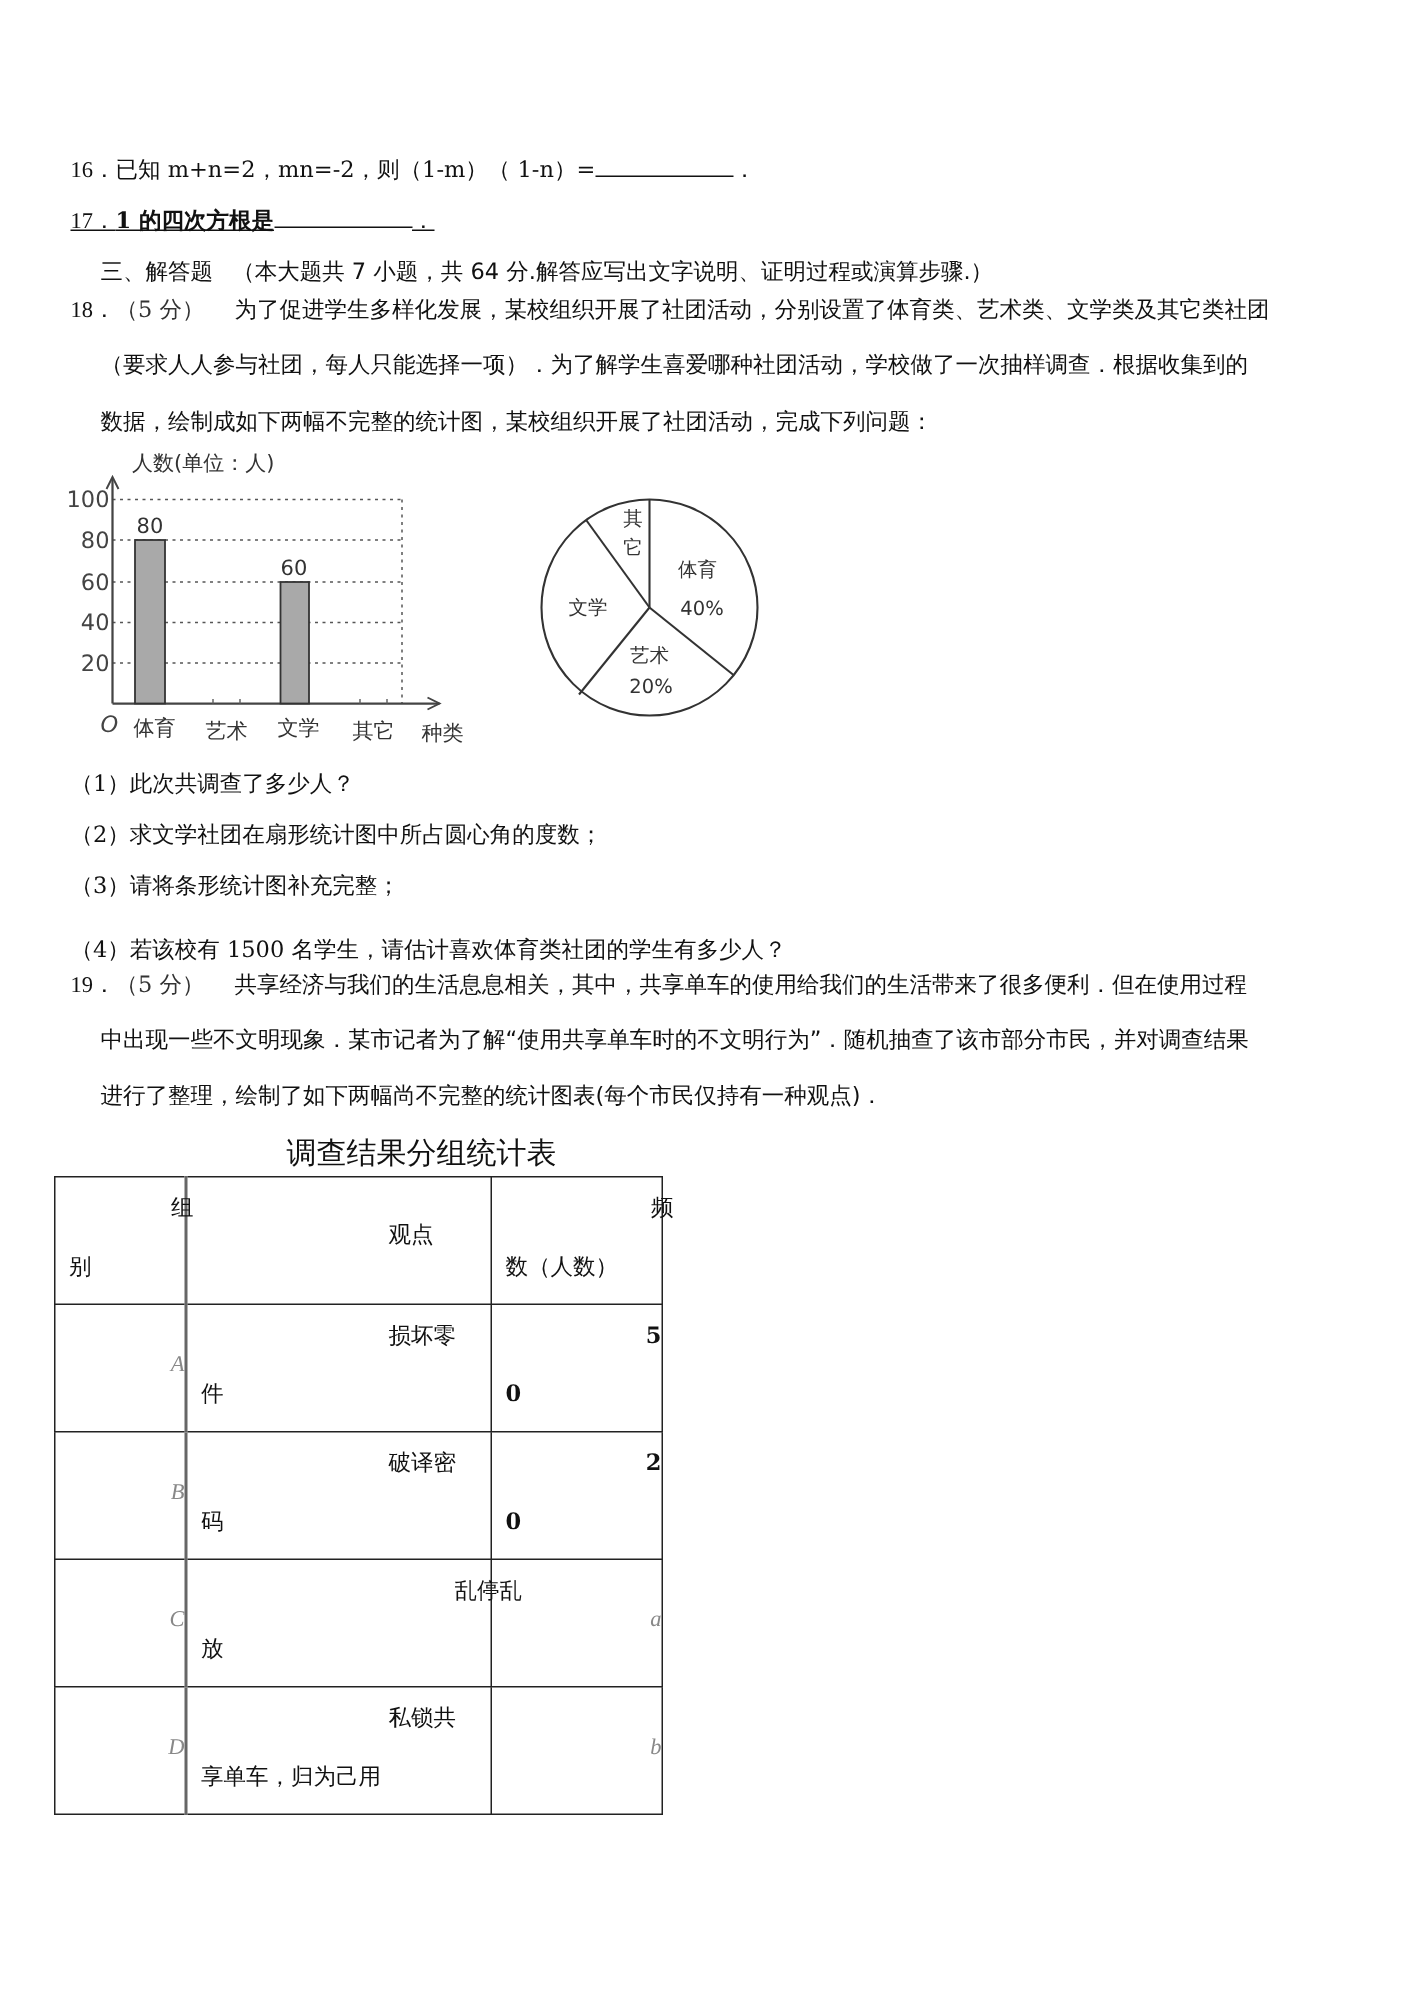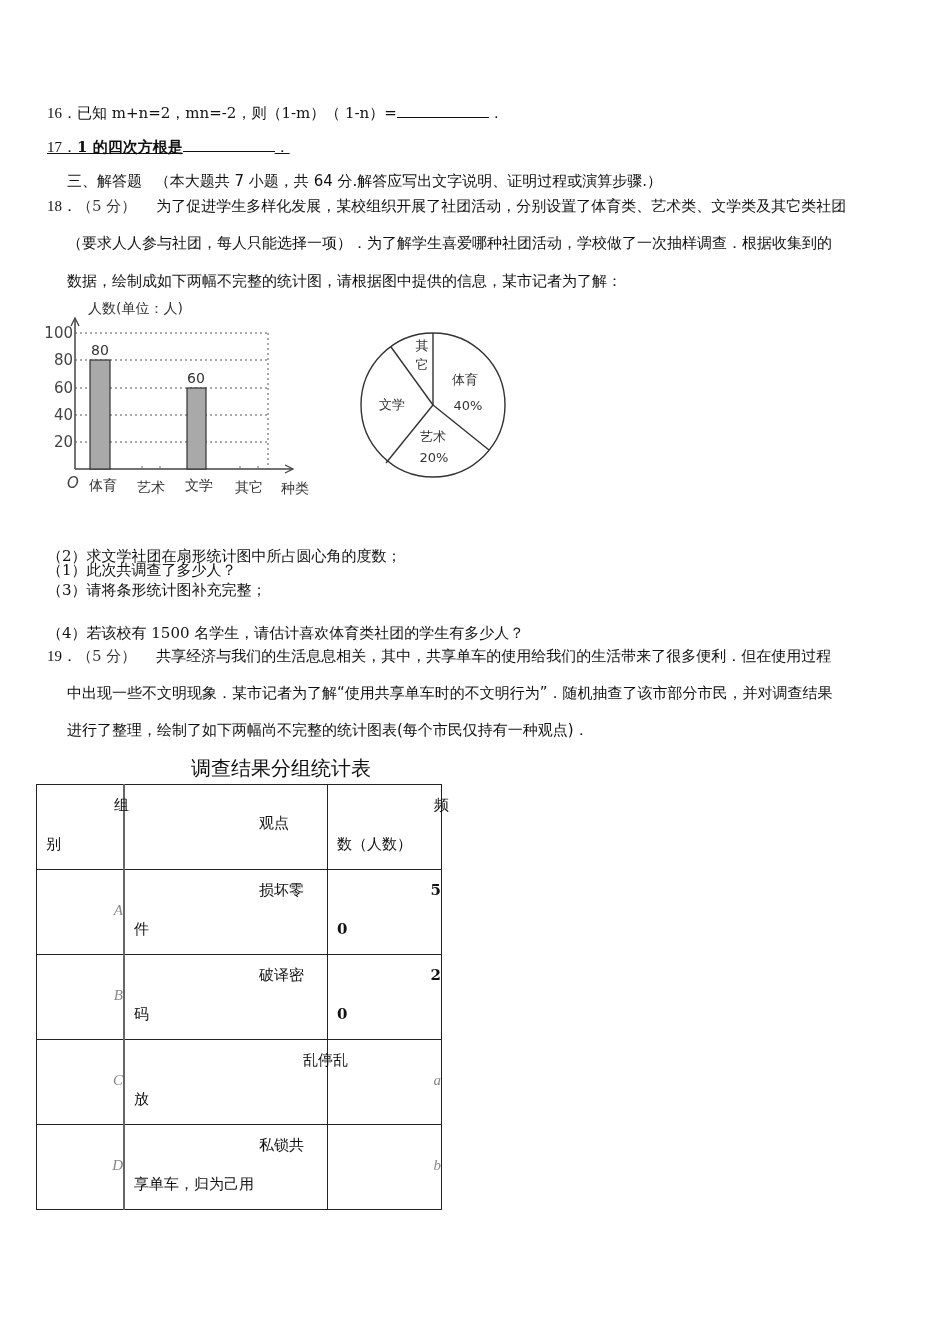--- a/index.html
+++ b/index.html
@@ -37,21 +37,21 @@
 
 <div class="line sec" style="top:171px;">
   <span>三、解答题</span>
   <span style="margin-left:8px;">（本大题共 7 小题，共 64 分.解答应写出文字说明、证明过程或演算步骤.）</span>
 </div>
 
 <div class="line" style="top:196px;">
   <span class="num">18．</span><span style="color:#333;">（5 分）</span><span class="sec">为了促进学生多样化发展，某校组织开展了社团活动，分别设置了体育类、艺术类、文学类及其它类社团</span>
 </div>
 <div class="line sec" style="top:233px;">（要求人人参与社团，每人只能选择一项）．为了解学生喜爱哪种社团活动，学校做了一次抽样调查．根据收集到的</div>
-<div class="line sec" style="top:271px;">数据，绘制成如下两幅不完整的统计图，请根据图中提供的信息，某市记者为了解：</div>
+<div class="line sec" style="top:271px;">数据，绘制成如下两幅不完整的统计图，某校组织开展了社团活动，完成下列问题：</div>
 
 <svg id="barchart" width="285" height="205" viewBox="0 0 285 205" font-family="DejaVu Sans, Liberation Sans, sans-serif">
 
   <text x="50" y="17" font-size="14" fill="#333">人数(单位：人)</text>
 
   <g stroke="#555" stroke-dasharray="2,3" stroke-width="1">
     <line x1="37" y1="37" x2="230" y2="37"></line>
     <line x1="37" y1="64" x2="230" y2="64"></line>
     <line x1="37" y1="92" x2="230" y2="92"></line>
     <line x1="37" y1="119" x2="230" y2="119"></line>
@@ -107,21 +107,21 @@
     <text x="113" y="85">40%</text>
     <text x="78" y="116">艺术</text>
     <text x="79" y="137">20%</text>
     <text x="37" y="84">文学</text>
     <text x="67" y="25" font-size="13">其</text>
     <text x="67" y="44" font-size="13">它</text>
   </g>
   <text x="0" y="0" opacity="0">其它</text>
 </svg>
 
-<div class="line" style="top:512px; font-size:15px;margin-top:48px;">（1）此次共调查了多少人？</div>
+<div class="line" style="top:512px; font-size:15px;">（1）此次共调查了多少人？</div>
 <div class="line" style="top:546px;">（2）求文学社团在扇形统计图中所占圆心角的度数；</div>
 <div class="line" style="top:580px;">（3）请将条形统计图补充完整；</div>
 <div class="line" style="top:605px;margin-top:18px;">（4）若该校有 1500 名学生，请估计喜欢体育类社团的学生有多少人？</div>
 
 <div class="line" style="top:646px;">
   <span class="num">19．</span><span style="color:#333;">（5 分）</span><span class="sec">共享经济与我们的生活息息相关，其中，共享单车的使用给我们的生活带来了很多便利．但在使用过程</span>
 </div>
 <div class="line sec" style="top:683px;">中出现一些不文明现象．某市记者为了解“使用共享单车时的不文明行为”．随机抽查了该市部分市民，并对调查结果</div>
 <div class="line sec" style="top:720px;">进行了整理，绘制了如下两幅尚不完整的统计图表(每个市民仅持有一种观点)．</div>
 

